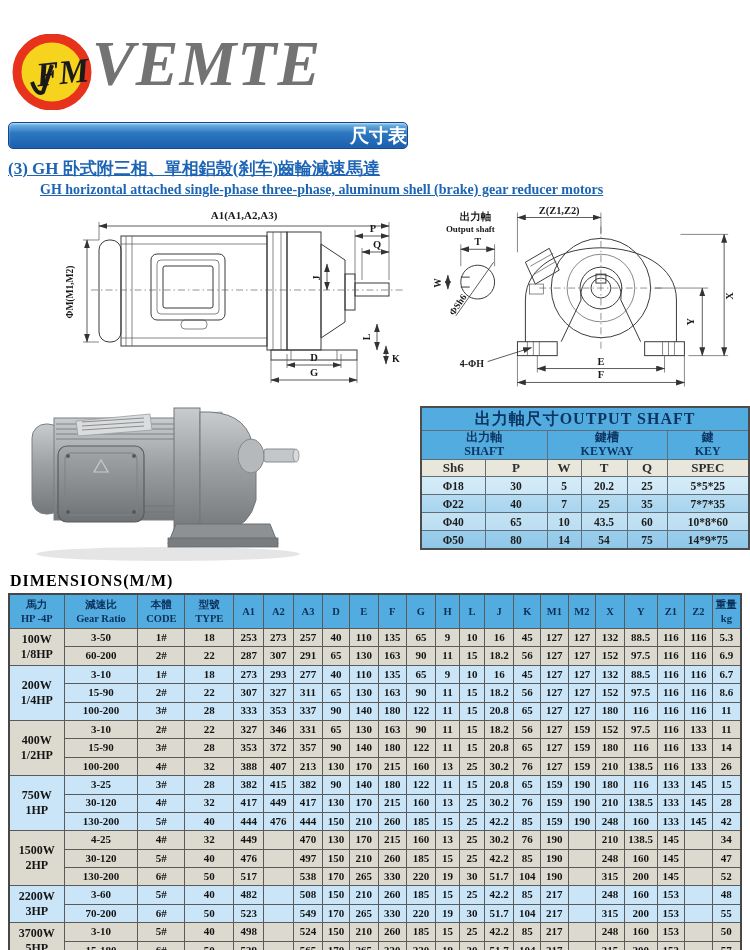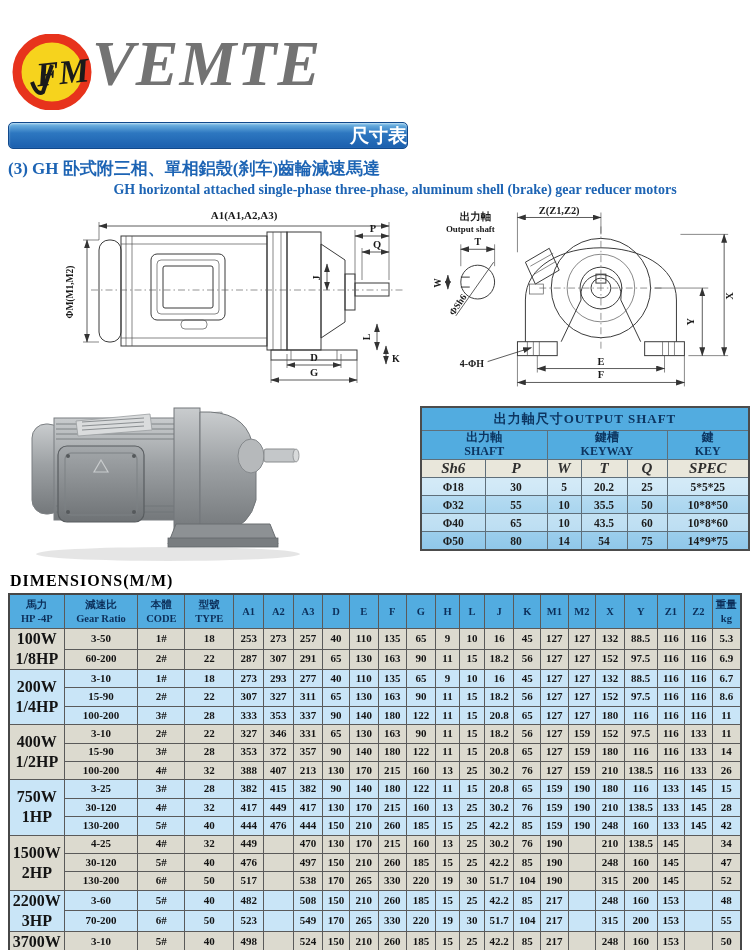--- a/index.html
+++ b/index.html
@@ -21,63 +21,63 @@
   
   .banner{
     margin:8px 0 8px 8px;width:400px;height:27px;border-radius:5px;
     background:linear-gradient(180deg,#79bce7 0%,#2d77c0 40%,#1b5fae 100%);
     border:1px solid #11498c;box-shadow:inset 0 1px 2px rgba(255,255,255,.55);
     display:flex;align-items:center;padding-left:16px;gap:10px;box-sizing:border-box;justify-content:flex-end;
   }
   .banner span{color:#fff;font-weight:bold;font-family:"Liberation Serif",serif;font-size:19px;}
   .banner .en{letter-spacing:4px;}
   
-  .section{margin:6px 0 0 8px;color:#1d64b4;font-family:"Liberation Serif",serif;}
+  .section{margin:6px 0 0 8px;color:#1d64b4;font-family:"Liberation Serif",serif;text-decoration:underline;}
   .section .l1{font-size:17px;font-weight:bold;}
-  .section .l2{font-size:14px;font-weight:bold;margin:2px 0 0 32px;text-align:center;}
+  .section .l2{font-size:14px;font-weight:bold;margin:2px 0 0 32px;}
   
   .drawings{display:flex;margin-top:6px;height:184px;}
   .dwg text{font-family:"Liberation Serif",serif;font-weight:bold;fill:#1a1a1a;}
   .dwg .ln{stroke:#3a3a3a;stroke-width:1;fill:none;}
   .dwg .thin{stroke:#555;stroke-width:.7;fill:none;}
   .dwg .dim{stroke:#333;stroke-width:.8;fill:none;}
   .dwg .cl{stroke:#666;stroke-width:.7;stroke-dasharray:7 3 1.5 3;fill:none;}
   
   .photo-row{display:flex;margin-top:6px;height:172px;}
   .photo{width:300px;height:170px;margin-left:18px;flex:0 0 auto;}
   .ost-wrap{margin-left:102px;margin-top:12px;}
   table.ost{
     border-collapse:collapse;width:328px;table-layout:fixed;
     font-family:"Liberation Serif",serif;border:2px solid #4c4c4c;
     background:linear-gradient(180deg,#e4f2fb 0%,#bcdff3 55%,#8fc7e9 100%);
   }
   table.ost th,table.ost td{border:1px solid #5f6f7a;text-align:center;padding:0;white-space:pre-line;}
-  table.ost tr.title th{background:#52ace0;color:#0d3560;font-size:13px;height:22px;letter-spacing:1px;}
+  table.ost tr.title th{background:#52ace0;color:#0d3560;font-size:16px;height:22px;letter-spacing:1px;}
   table.ost tr.grp th{background:#52ace0;color:#0d3560;font-size:12px;height:28px;line-height:1.15;}
-  table.ost tr.sub td{background:#e9e7db;color:#2e2e2e;font-weight:bold;font-size:15px;height:16px;font-style:italic;}
+  table.ost tr.sub td{background:#e9e7db;color:#2e2e2e;font-weight:bold;font-size:13px;height:16px;}
   table.ost tbody td{height:17px;font-weight:bold;font-size:11.5px;color:#1d1d1d;}
   table.ost tbody tr:nth-child(odd) td{background:rgba(255,255,255,.32);}
   
   .dims-title{
     font-family:"Liberation Serif",serif;font-weight:bold;font-size:16px;
     letter-spacing:1px;margin:6px 0 3px 10px;color:#000;
   }
   table.dims{
     border-collapse:collapse;table-layout:fixed;width:734px;margin-left:8px;
     font-family:"Liberation Serif",serif;border:2px solid #474747;
   }
   table.dims th,table.dims td{
     border:1px solid #5a5a5a;text-align:center;white-space:pre-line;
     overflow:hidden;padding:0;
   }
   table.dims thead th{background:#52ace0;color:#0c2f5a;font-size:10.5px;font-weight:bold;height:33px;line-height:1.3;}
   table.dims tbody td{font-size:11px;font-weight:bold;color:#141414;height:17.4px;line-height:1.05;}
   table.dims tr.grp-a td{background:#dcdacf;}
   table.dims tr.grp-b td{background:#c9e5f7;}
-  table.dims td.power-cell{font-size:16px;line-height:1.25;}
+  table.dims td.power-cell{font-size:12px;line-height:1.25;}
 </style>
 </head>
 <body>
 
 <div class="header">
   <svg class="logo" viewBox="0 0 80 76">
     <ellipse cx="40" cy="38" rx="35" ry="34" fill="#f6d31d" stroke="#e7331c" stroke-width="9"></ellipse>
     <path d="M20,48 q5,14 11,10 l9,-27" stroke="#1a1a1a" stroke-width="4" fill="none"></path>
     <text x="24" y="51" font-size="34" font-weight="bold" font-style="italic" font-family="Liberation Serif, serif" transform="rotate(-6 40 38)" fill="#1a1a1a">FM</text>
   </svg>
@@ -326,26 +326,26 @@
       <tbody>
           <tr>
             <td>Φ18</td>
             <td>30</td>
             <td>5</td>
             <td>20.2</td>
             <td>25</td>
             <td>5*5*25</td>
           </tr>
           <tr>
-            <td>Φ32</td>
-            <td>55</td>
-            <td>10</td>
-            <td>35.5</td>
-            <td>50</td>
-            <td>10*8*50</td>
+            <td>Φ22</td>
+            <td>40</td>
+            <td>7</td>
+            <td>25</td>
+            <td>35</td>
+            <td>7*7*35</td>
           </tr>
           <tr>
             <td>Φ40</td>
             <td>65</td>
             <td>10</td>
             <td>43.5</td>
             <td>60</td>
             <td>10*8*60</td>
           </tr>
           <tr>

